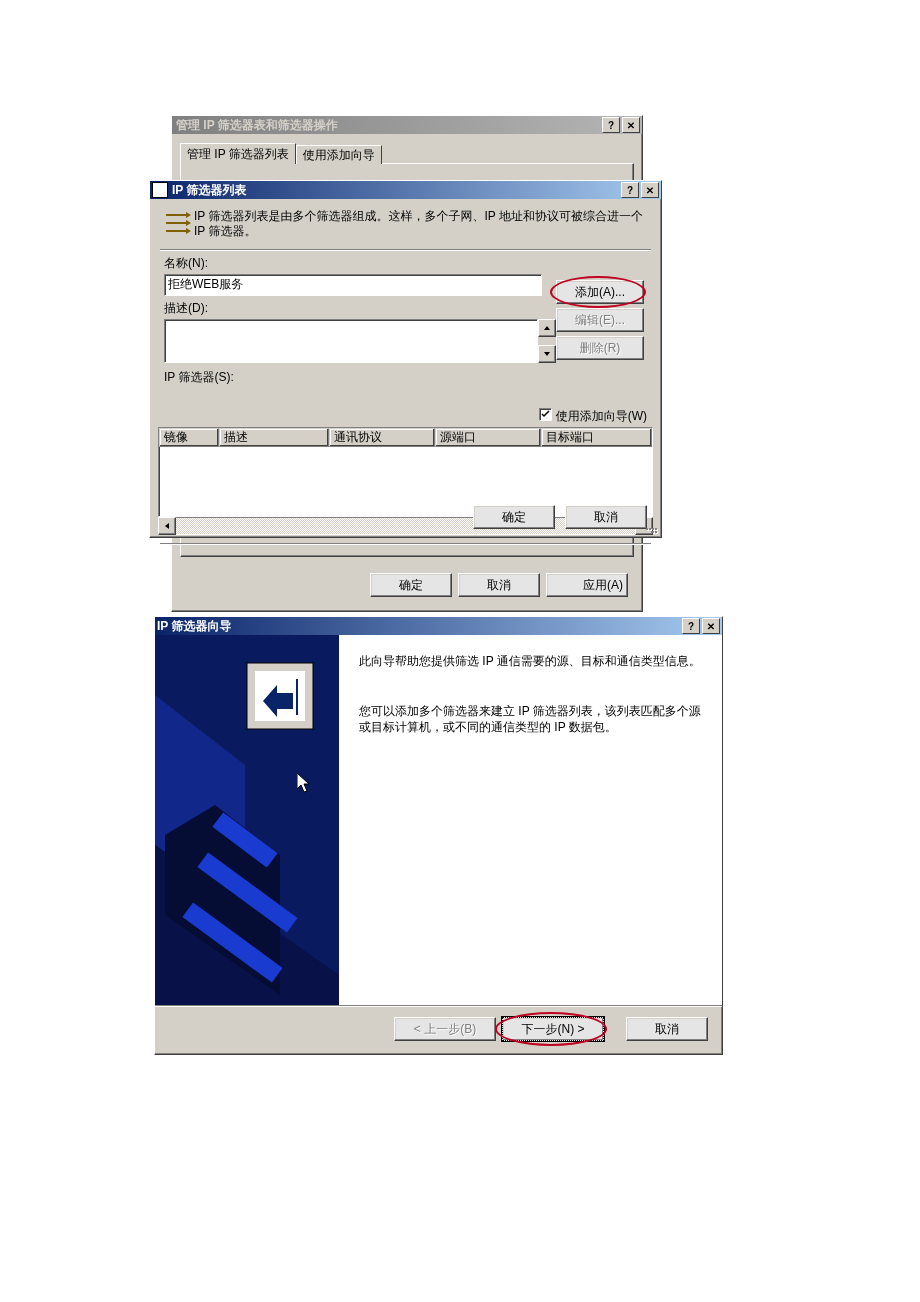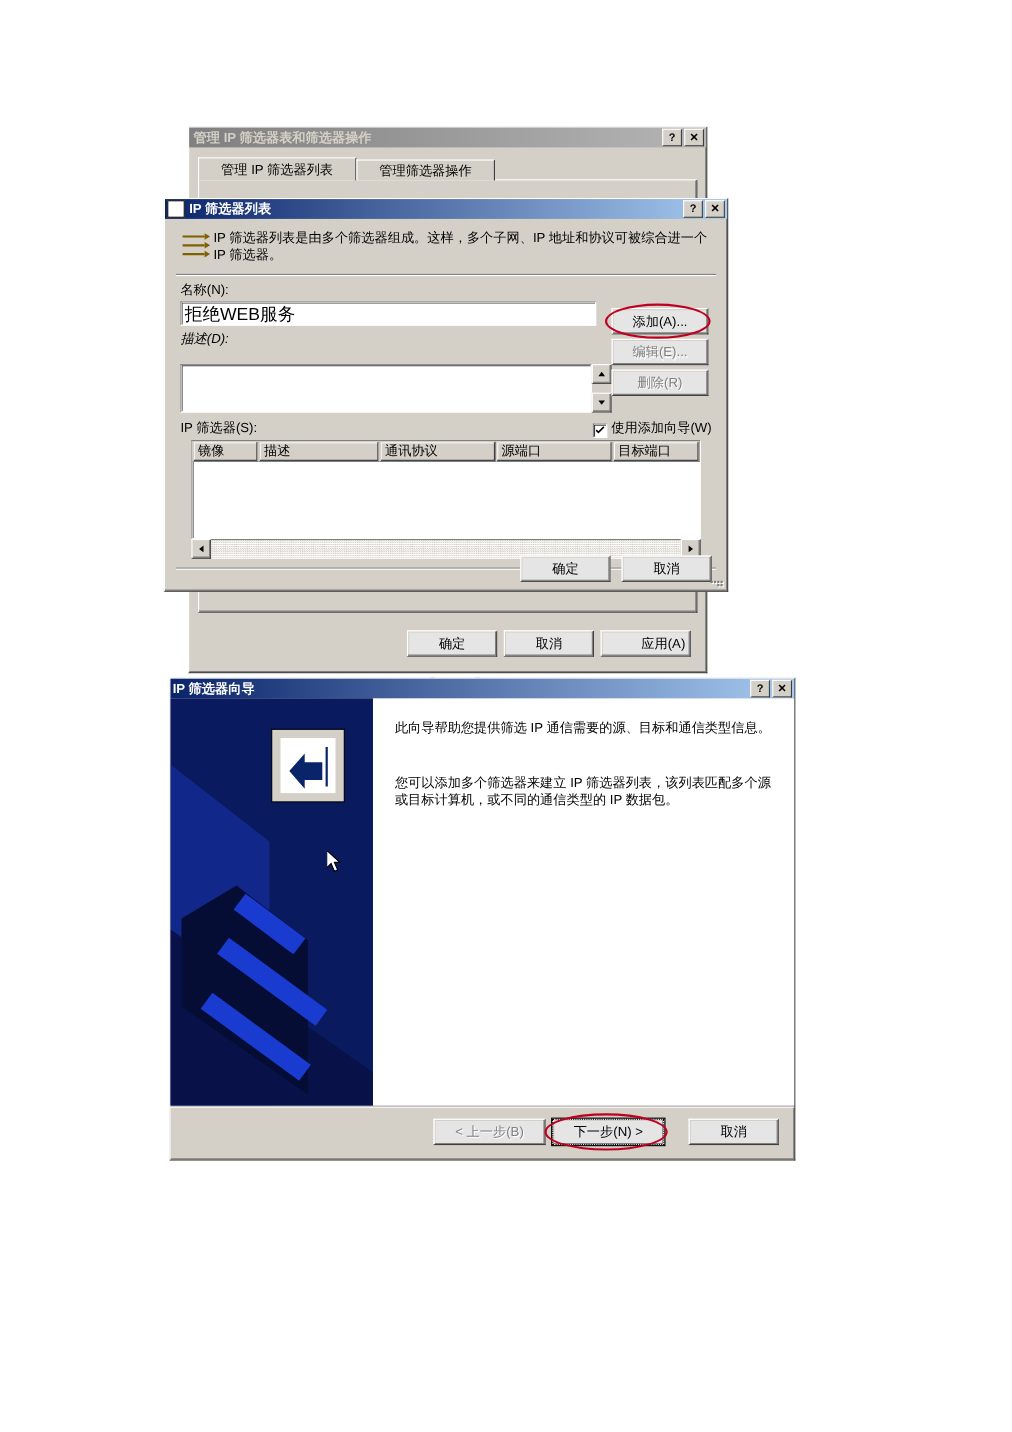--- a/index.html
+++ b/index.html
@@ -64,21 +64,21 @@
     border-top:1px solid #fff;border-left:1px solid #fff;
     border-right:1px solid #404040;border-bottom:1px solid #404040;
     background:#d4d0c8;
     display:flex;align-items:center;justify-content:center;
     font-size:10px;font-weight:bold;color:#000;
   }
   .tab{
     display:inline-flex;align-items:center;height:20px;
     background:#d4d0c8;
     border-top:1px solid #fff;border-left:1px solid #fff;border-right:1px solid #404040;
-    padding:0 20px;font-size:12px;
+    padding:0 6px;font-size:12px;
     position:relative;top:1px;
   }
   .tab.inactive{top:3px;height:18px;}
   .label{font-size:12px;}
   .colhead{
     height:17px;
     border-top:1px solid #d4d0c8;border-left:1px solid #d4d0c8;
     border-right:1px solid #808080;border-bottom:1px solid #808080;
     box-shadow:inset -1px -1px 0 #404040, inset 1px 1px 0 #fff;
     background:#d4d0c8;
@@ -121,21 +121,21 @@
       <div class="tbtn">?</div>
       <div class="tbtn">✕</div>
     </div>
   </div>
   <div style="padding:8px 8px 0 8px;">
     <div style="display:flex;">
       <div class="tab">
           <span>管理 IP 筛选器列表</span>
         </div>
       <div class="tab inactive">
-          <span>管理筛选器操作</span>
+          <span>使用添加向导</span>
         </div>
     </div>
     <div class="raised" style="height:392px;border-top:1px solid #fff;"></div>
   </div>
   <div style="position:absolute;right:14px;bottom:14px;display:flex;gap:6px;">
     <div class="btn" style="width:72px;">
         <span>确定</span>
       </div>
     <div class="btn" style="width:72px;">
         <span>取消</span>
@@ -168,27 +168,27 @@
       </svg>
     </div>
     <div class="label" style="flex:1;line-height:15px;">IP 筛选器列表是由多个筛选器组成。这样，多个子网、IP 地址和协议可被综合进一个 IP 筛选器。</div>
   </div>
 
   <div style="border-top:1px solid #808080;border-bottom:1px solid #fff;margin:4px 10px;"></div>
 
   <div style="padding:0 14px;">
     <div class="label" style="margin-bottom:2px;">名称(N):</div>
     <div class="sunken" style="height:18px;width:370px;padding:1px 3px;">
-      <span style="font-size:16px;">拒绝WEB服务</span>
+      <span style="font-size:12px;">拒绝WEB服务</span>
     </div>
   </div>
 
   <div style="padding:4px 14px 0 14px;display:flex;">
     <div style="flex:none;width:392px;">
-      <div class="label" style="margin-bottom:14px;font-style:italic;">描述(D):</div>
+      <div class="label" style="margin-bottom:2px;">描述(D):</div>
       <div style="display:flex;">
         <div class="sunken" style="height:40px;width:370px;padding:1px 3px;">
           <span></span>
         </div>
         <div style="display:flex;flex-direction:column;">
           <div class="scroll-btn">
               <div class="arrow-up"></div>
             </div>
           <div style="flex:1;"></div>
           <div class="scroll-btn">
@@ -206,31 +206,31 @@
           <span>编辑(E)...</span>
         </div>
       <div class="btn btn-dis" style="width:78px;">
           <span>删除(R)</span>
         </div>
     </div>
   </div>
 
   <div style="padding:6px 14px 2px 14px;display:flex;">
     <div class="label">IP 筛选器(S):</div>
-    <div style="margin-left:auto;display:flex;align-items:flex-end;gap:4px;">
+    <div style="margin-left:auto;display:flex;align-items:flex-start;gap:4px;margin-top:39px;">
       <div class="sunken" style="width:11px;height:11px;display:flex;align-items:center;justify-content:center;">
         <svg width="9" height="9" viewBox="0 0 9 9">
             <path d="M1 4 L3 6 L8 1" stroke="#000" stroke-width="1.5" fill="none"></path>
           </svg>
       </div>
       <span class="label">使用添加向导(W)</span>
     </div>
   </div>
 
-  <div style="margin:0 24px;">
+  <div style="margin:0 8px;">
     <div class="sunken" style="height:88px;background:#fff;">
       <div style="display:flex;">
         <div class="colhead" style="width:50px;">镜像</div>
         <div class="colhead" style="width:100px;">描述</div>
         <div class="colhead" style="width:96px;">通讯协议</div>
         <div class="colhead" style="width:96px;">源端口</div>
         <div class="colhead" style="flex:1;">目标端口</div>
       </div>
     </div>
     <div style="display:flex;">

